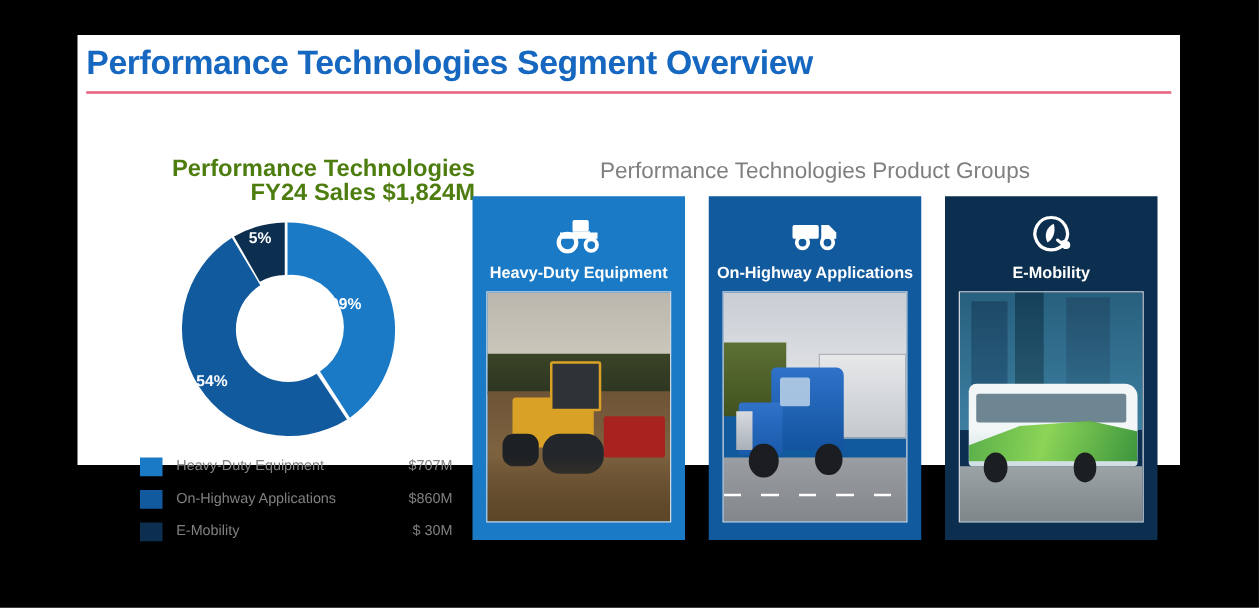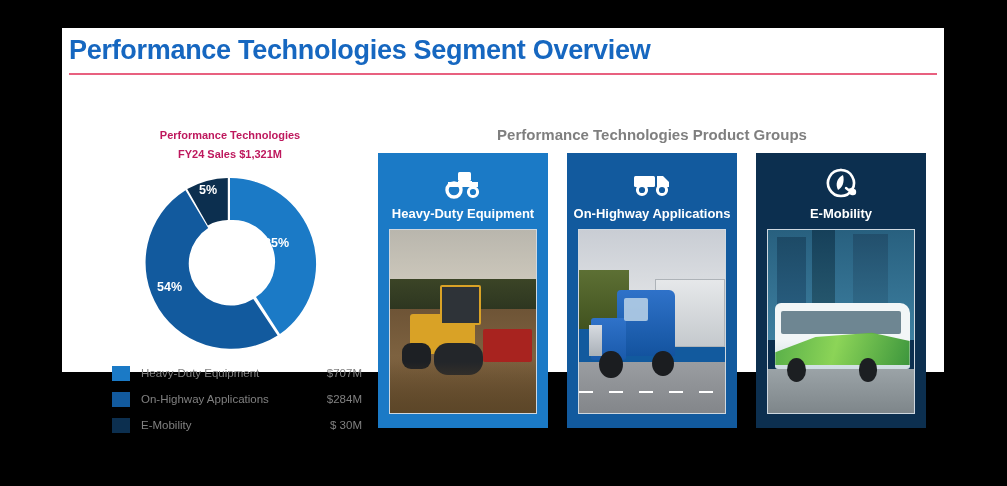--- a/index.html
+++ b/index.html
@@ -51,43 +51,43 @@
 
   
   .chart-panel {
     position: absolute;
     left: 18px;
     top: 98px;
     width: 300px;
     height: 305px;
   }
   .chart-title {
-    text-align: center;
-    font-size: 11px;
+    text-align: right;
+    font-size: 19px;
     font-weight: bold;
-    color: #be185d;
+    color: #4d7c0f;
     line-height: 19px;
   }
   .donut-wrap {
     position: relative;
     width: 180px;
     height: 180px;
     margin: 10px auto 0 auto;
   }
   .donut-wrap svg { display: block; }
 
   .pct-label {
     position: absolute;
     color: #ffffff;
     font-size: 12.5px;
     font-weight: bold;
     pointer-events: none;
   }
   .pct-41 { left: 124px; top: 62px; }
-  .pct-54 { left: 17px; top: 106px; }
+  .pct-54 { left: 17px; top: 124px; }
   .pct-5  { left: 59px; top: 9px; }
 
   
   .legend {
     position: absolute;
     left: 32px;
     top: 237px;
     width: 250px;
   }
   .legend-row {
@@ -118,22 +118,22 @@
   
   .groups-panel {
     position: absolute;
     left: 310px;
     top: 98px;
     width: 560px;
     height: 310px;
   }
   .groups-title {
     text-align: center;
-    font-size: 15px;
-    font-weight: bold;
+    font-size: 18px;
+    font-weight: normal;
     color: #7f7f7f;
     margin-bottom: 10px;
   }
   .cards {
     display: flex;
     justify-content: space-between;
     padding: 0 6px;
   }
   .card {
     width: 170px;
@@ -241,50 +241,50 @@
 
 <div class="slide">
 
   <div class="header-title">Performance Technologies Segment Overview</div>
   <div class="header-rule"></div>
 
   <div class="chart-panel">
 
     <div class="chart-title">
       <div>Performance Technologies</div>
-      <div>FY24 Sales $1,321M</div>
+      <div>FY24 Sales $1,824M</div>
     </div>
 
     <div class="donut-wrap">
       <svg width="180" height="180" viewBox="0 0 180 180">
 
         <path d="M 90 4 A 86 86 0 0 1 139.9 160.1 L 116.0 123.1 A 42 42 0 0 0 90 46 Z" fill="#1b7ac6"></path>
 
         <path d="M 137.6 161.5 A 86 86 0 0 1 45.5 16.2 L 68.2 54.1 A 42 42 0 0 0 113.3 125.0 Z" fill="#125a9e"></path>
 
         <path d="M 47.2 15.1 A 86 86 0 0 1 87.8 4.03 L 87.8 46.0 A 42 42 0 0 0 67.9 51.4 Z" fill="#0c2f4f"></path>
       </svg>
 
-      <span class="pct-label pct-41">35%</span>
+      <span class="pct-label pct-41">99%</span>
       <span class="pct-label pct-54">54%</span>
       <span class="pct-label pct-5">5%</span>
     </div>
 
     <div class="legend">
 
       <div class="legend-row">
         <span class="legend-swatch" style="background:#1b7ac6"></span>
         <span class="legend-name">Heavy-Duty Equipment</span>
         <span class="legend-value">$707M</span>
       </div>
 
       <div class="legend-row">
         <span class="legend-swatch" style="background:#125a9e"></span>
         <span class="legend-name">On-Highway Applications</span>
-        <span class="legend-value">$284M</span>
+        <span class="legend-value">$860M</span>
       </div>
 
       <div class="legend-row">
         <span class="legend-swatch" style="background:#0c2f4f"></span>
         <span class="legend-name">E-Mobility</span>
         <span class="legend-value">$ 30M</span>
       </div>
 
     </div>
   </div>

